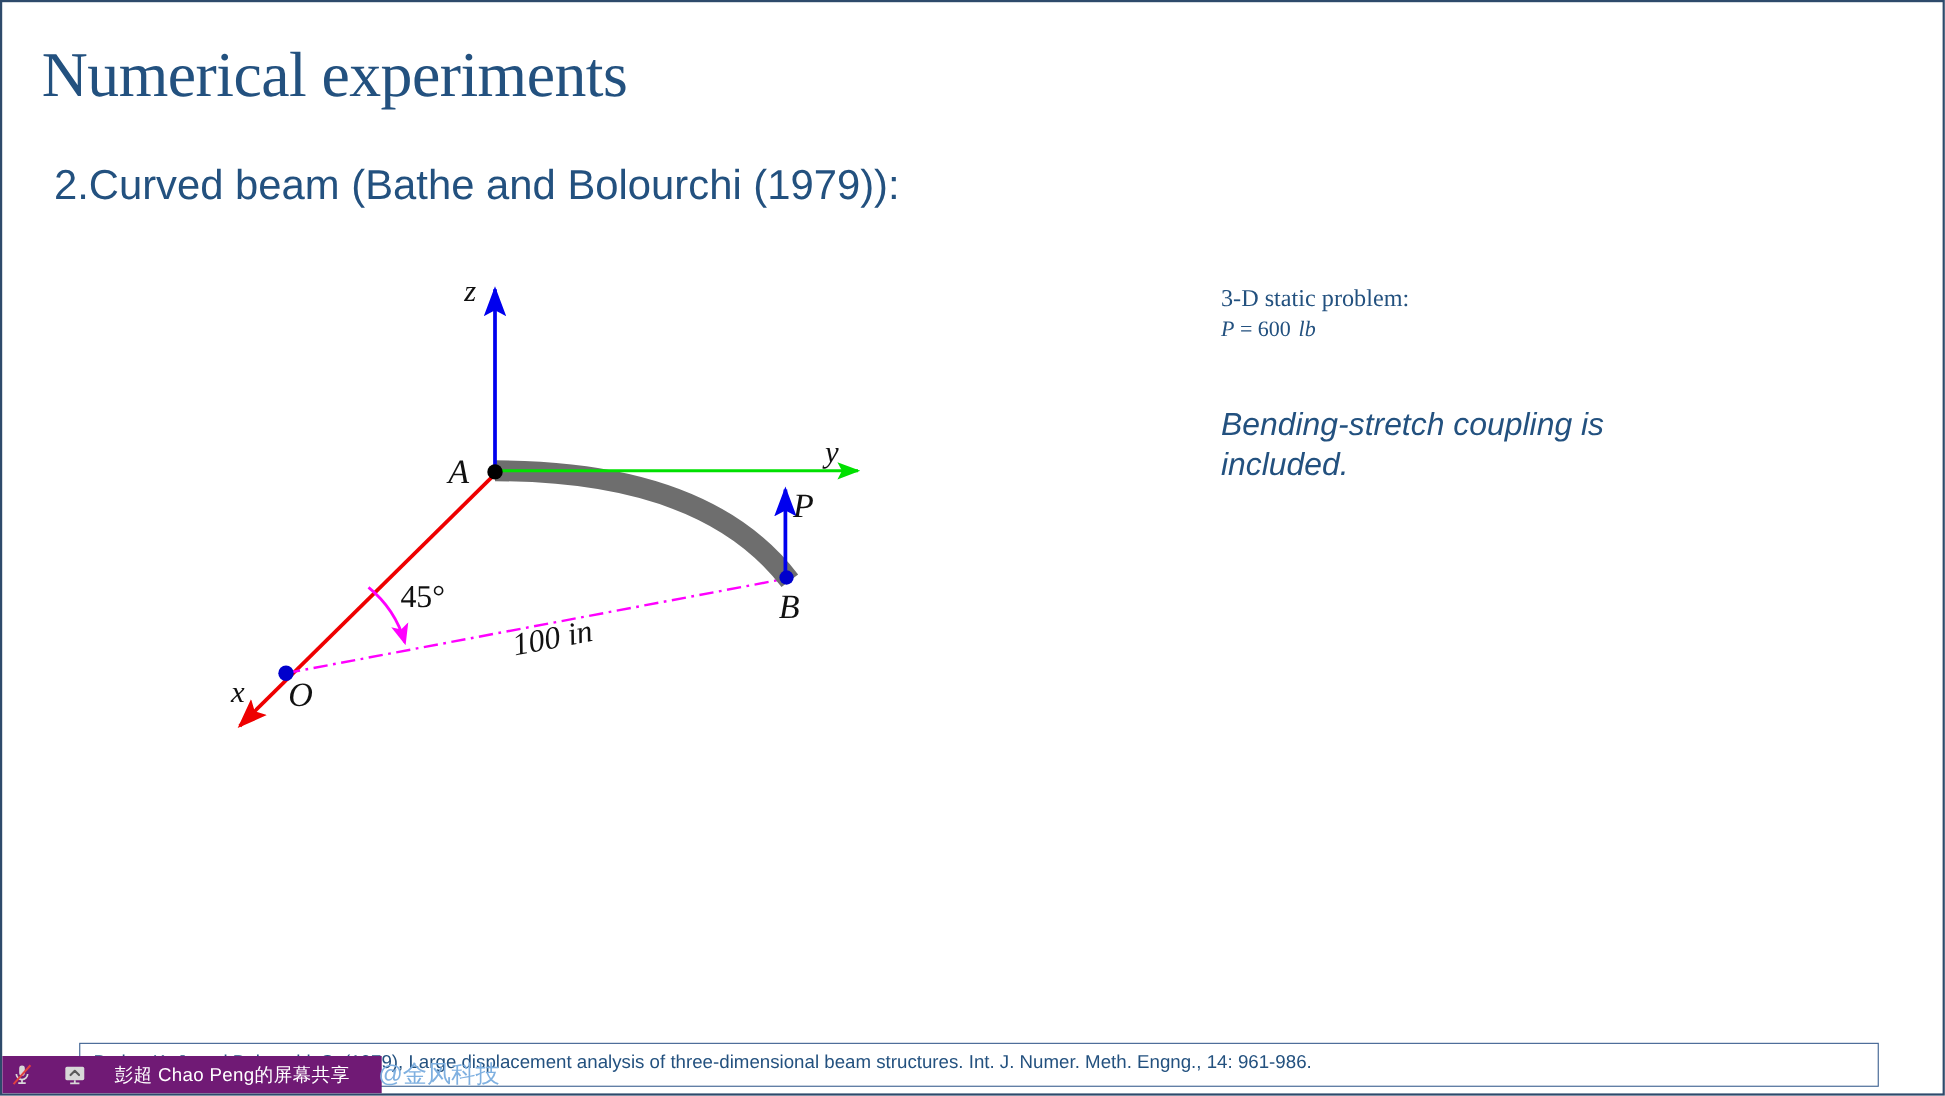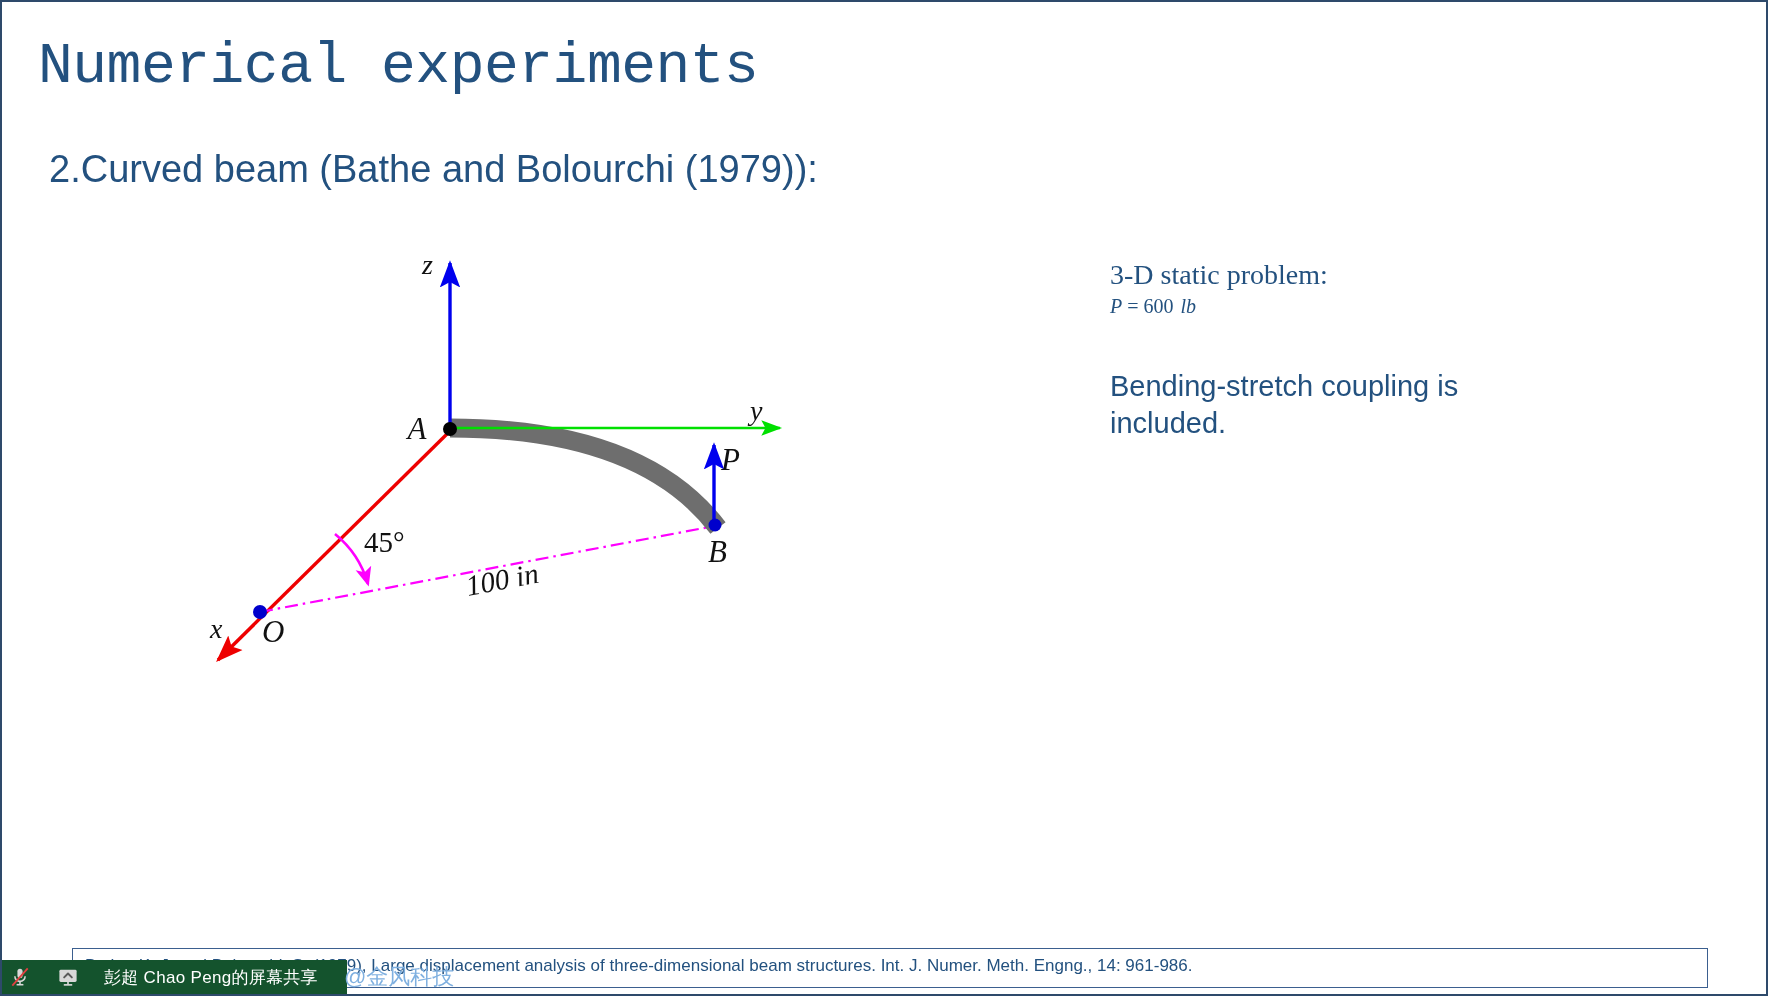--- a/index.html
+++ b/index.html
@@ -28,21 +28,21 @@
   
   #page-title {
     position: absolute;
     left: 36px; top: 32px;
     font-size: 58px;
     font-weight: 400;
     color: #23527c;
     color: #23517f;
     letter-spacing: -0.5px;
     white-space: nowrap;
-    font-family: Liberation Mono, monospace;
+    font-family: Liberation Serif, serif;
   }
 
   
   #subtitle {
     position: absolute;
     left: 47px; top: 146px;
     font-size: 38px;
     font-weight: 400;
     color: #23517f;
     white-space: nowrap;
@@ -51,21 +51,21 @@
 
   
   #right-block {
     position: absolute;
     left: 1108px; top: 256px;
     width: 560px;
     color: #23517f;
   }
   .serif-line {
     font-family: "Liberation Serif", serif;
-    font-size: 28px;
+    font-size: 22px;
     line-height: 1.22;
     white-space: nowrap;
   }
   .math-line {
     font-family: "Liberation Serif", serif;
     font-size: 20px;
     line-height: 1.22;
     white-space: nowrap;
     margin-top: 2px;
   }
@@ -75,20 +75,21 @@
   .math-line .munit { font-style: italic; padding-left: 7px; }
 
   #right-note {
     position: absolute;
     left: 1108px; top: 366px;
     width: 400px;
     font-family: "Liberation Sans", sans-serif;
     font-size: 29px;
     line-height: 1.28;
     color: #23517f;
+    font-style: italic;
   }
 
   
   #figure {
     position: absolute;
     left: 170px; top: 230px;
     width: 720px; height: 460px;
   }
   #figure svg { display: block; }
 
@@ -107,21 +108,21 @@
     font-size: 17px;
     color: #23517f;
     white-space: nowrap;
   }
 
   
   #taskbar {
     position: absolute;
     left: 0; bottom: 0;
     width: 345px; height: 34px;
-    background: #14532d;
+    background: #701a75;
     display: flex;
     align-items: center;
     padding-left: 6px;
     gap: 24px;
   }
   .tb-icon {
     width: 24px; height: 24px;
     display: flex; align-items: center; justify-content: center;
     flex: 0 0 auto;
   }

